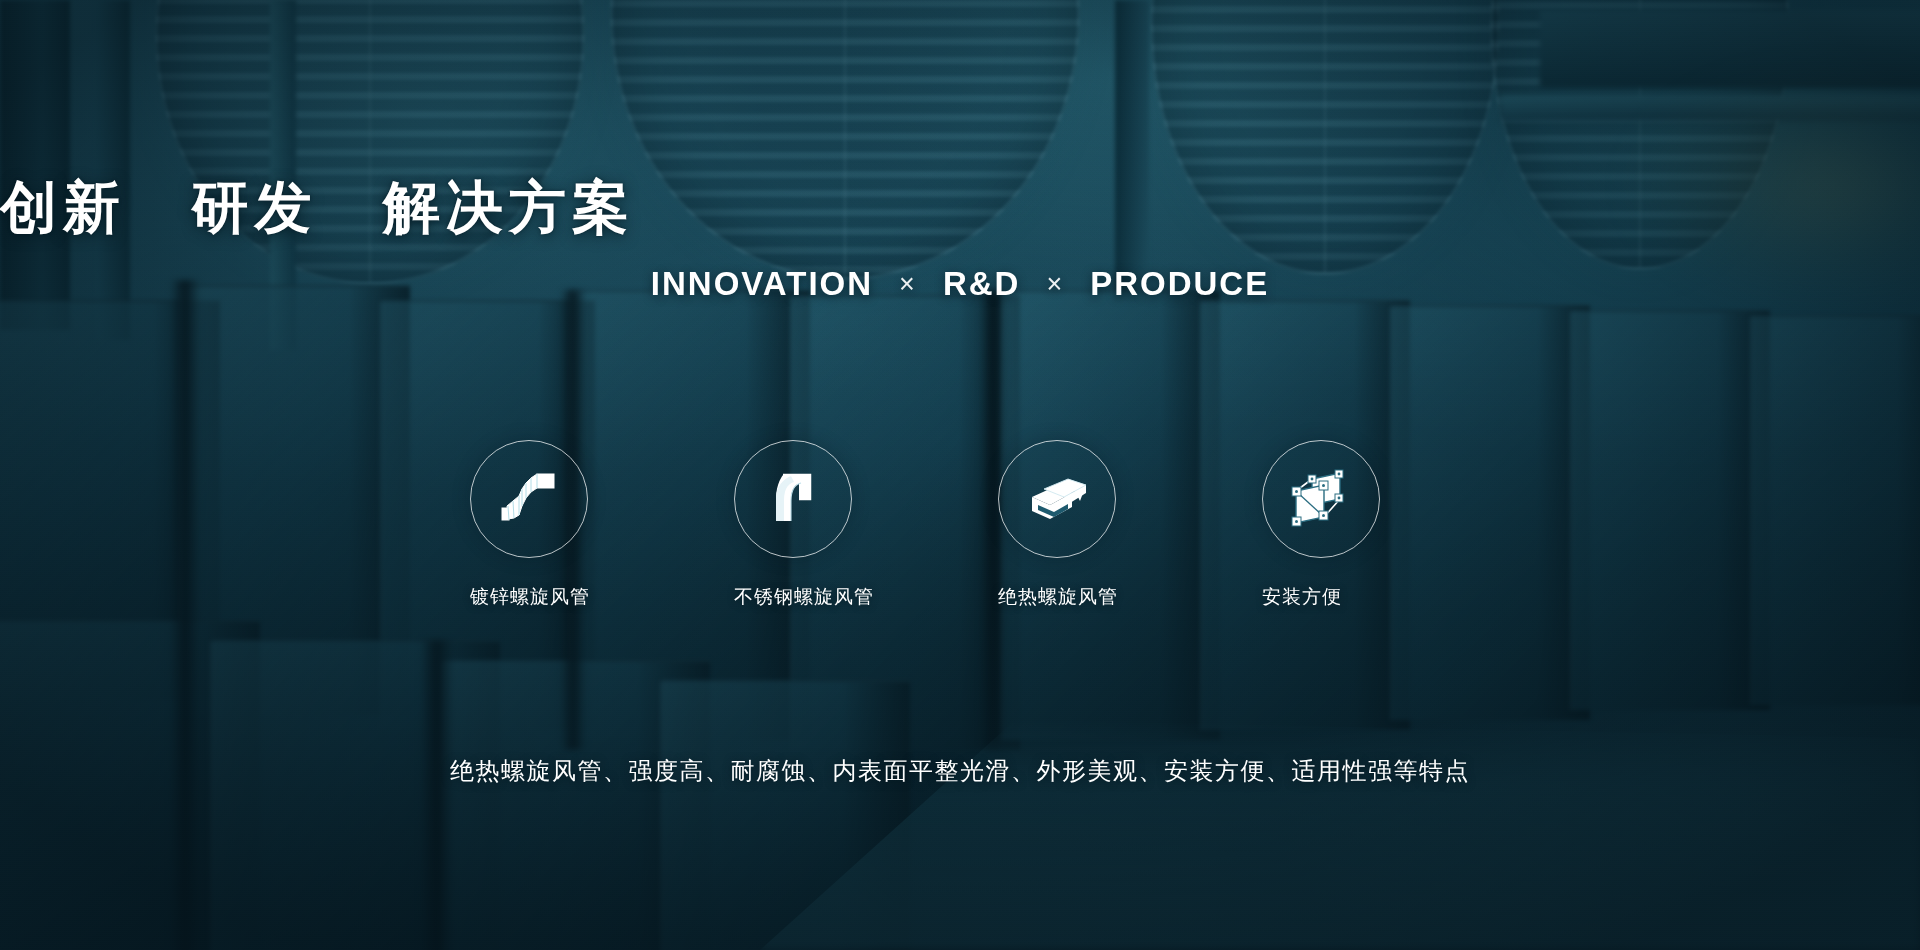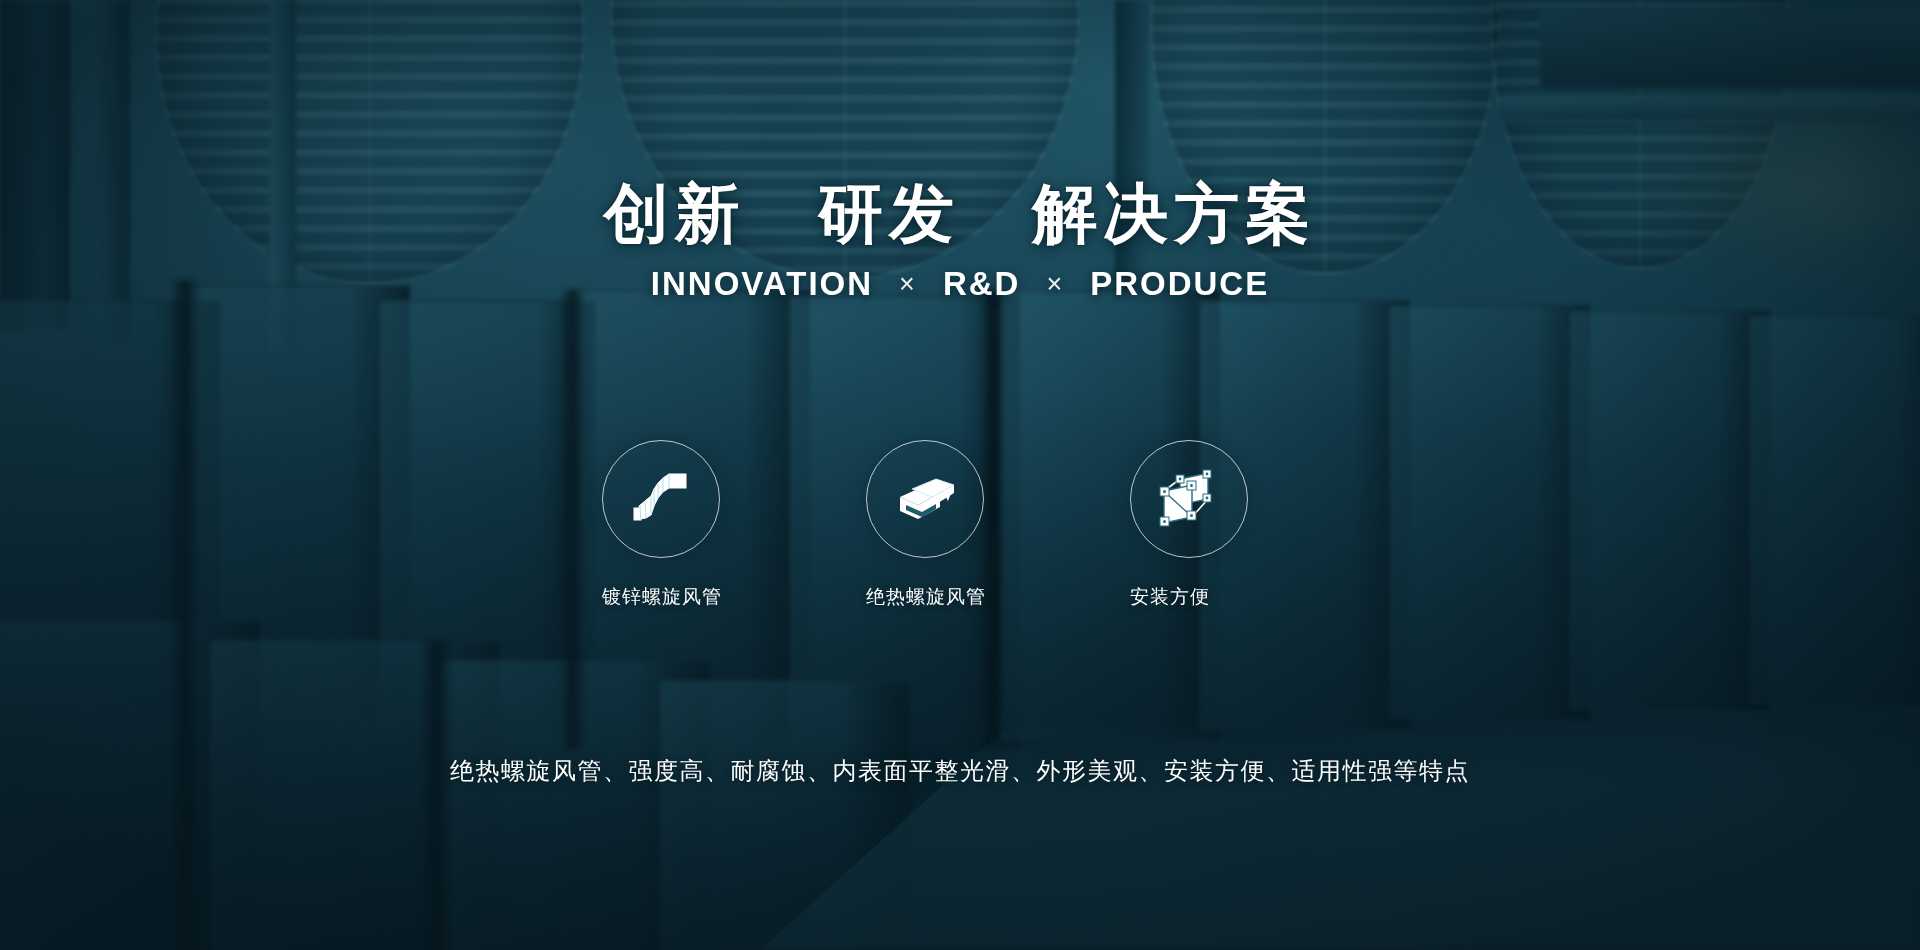--- a/index.html
+++ b/index.html
@@ -99,22 +99,22 @@
   }
   #grain{
     position:absolute; inset:0; opacity:0.30;
     background:repeating-linear-gradient(0deg, rgba(255,255,255,0.012) 0px, rgba(255,255,255,0.012) 1px, rgba(0,0,0,0.02) 1px, rgba(0,0,0,0.02) 2px);
   }
 
   
   #content{ position:absolute; inset:0; z-index:10; }
 
   #headline{
-    position:absolute; left:0; right:0; top:170px; text-align:center;
-    color:#ffffff; font-size:65px; font-weight:bold; letter-spacing:6px;
+    position:absolute; left:0; right:0; top:170px; text-align:left;
+    color:#ffffff; font-size:57px; font-weight:bold; letter-spacing:6px;
     text-shadow:0 2px 14px rgba(3,22,30,0.75), 0 0 3px rgba(3,22,30,0.6);
     white-space:pre;
   }
   #subline{
     position:absolute; left:0; right:0; top:265px; text-align:center;
     color:#ffffff; font-size:33px; font-weight:bold; letter-spacing:2px;
     text-shadow:0 2px 10px rgba(3,22,30,0.65);
     display:flex; align-items:center; justify-content:center; gap:26px;
   }
   #subline .sep{ font-weight:300; font-size:27px; opacity:0.92; }
@@ -224,20 +224,32 @@
               <line x1="24" y1="21" x2="24" y2="38"></line>
               <line x1="21" y1="28" x2="21" y2="47"></line>
               <line x1="15" y1="33" x2="16" y2="50"></line>
               <line x1="10" y1="38" x2="11" y2="52"></line>
             </g>
           </svg>
         </div>
         <div class="item-label">镀锌螺旋风管</div>
       </div>
 
+      <div class="item">
+        <div class="ring">
+          <svg width="58" height="60" viewBox="0 0 58 60">
+            <path d="M19 6 H46 V30 H35 V15 H19 Z" fill="#ffffff"></path>
+            <path d="M19 6 C19 6 12 14 12 30 V52 H27 V32 C27 18 33 15 35 15 H46 L46 6 Z" fill="#ffffff"></path>
+            <path d="M12 30 V52 H20 V31 C20 18 26 14 30 13 L27 7 C27 7 12 12 12 30 Z" fill="#e6f3f7"></path>
+            <path d="M19 6 H46 V30 H35" fill="none" stroke="#ffffff" stroke-width="2.5"></path>
+            <path d="M27 52 V32 C27 19 33 15 37 14" fill="none" stroke="#bcdfe9" stroke-width="1.1"></path>
+          </svg>
+        </div>
+        <div class="item-label">不锈钢螺旋风管</div>
+      </div>
 
       <div class="item">
         <div class="ring">
           <svg width="66" height="56" viewBox="0 0 66 56">
             <path d="M20 18 L44 8 L62 14 L40 26 Z" fill="#ffffff"></path>
             <path d="M40 26 L62 14 L62 22 L46 32 Z" fill="#ffffff"></path>
             <path d="M44 8 L62 14 L56 30 L50 18 Z" fill="#ffffff"></path>
             <path d="M8 26 L30 16 L48 22 L26 34 Z" fill="#ffffff"></path>
             <path d="M8 26 L26 34 L26 48 L8 40 Z" fill="#ffffff"></path>
             <path d="M26 34 L48 22 L48 36 L26 48 Z" fill="#ffffff"></path>

